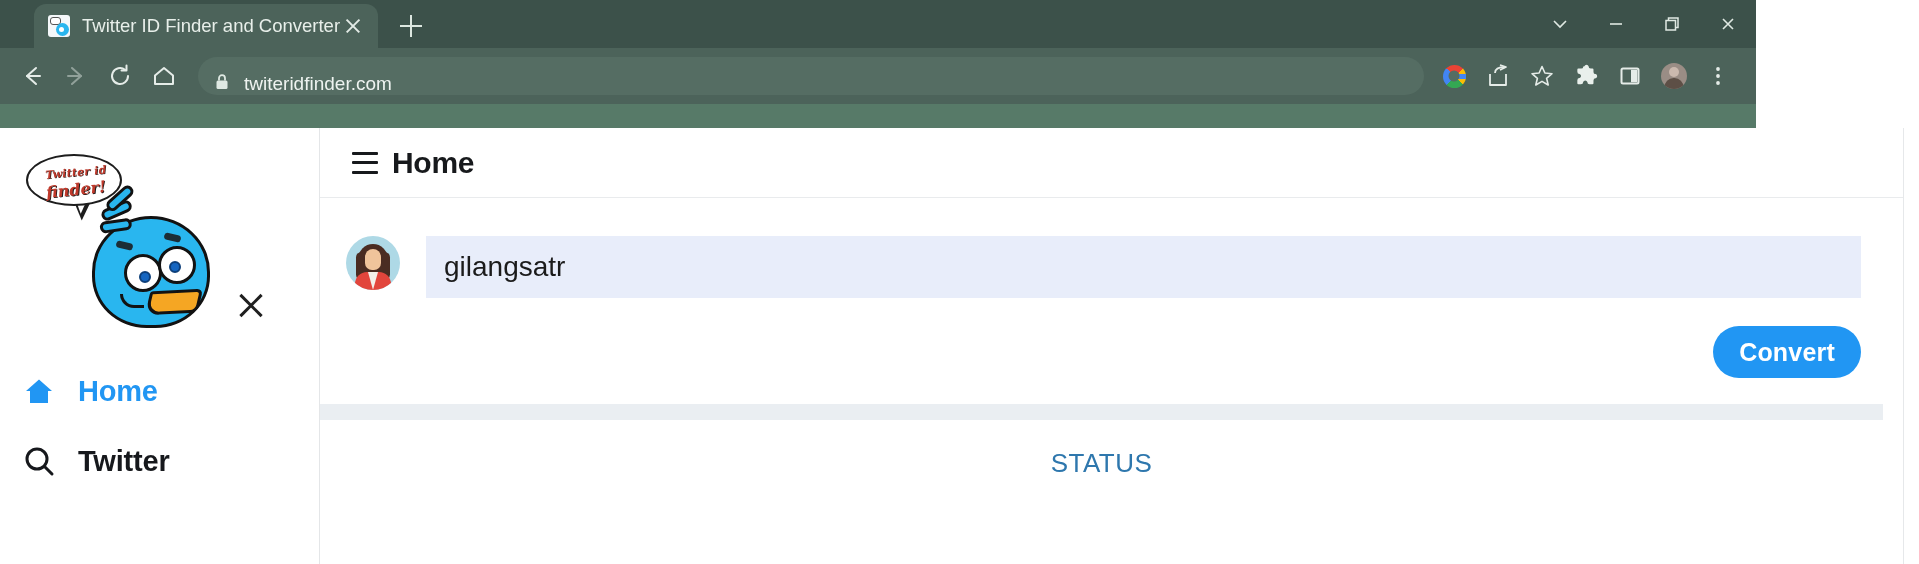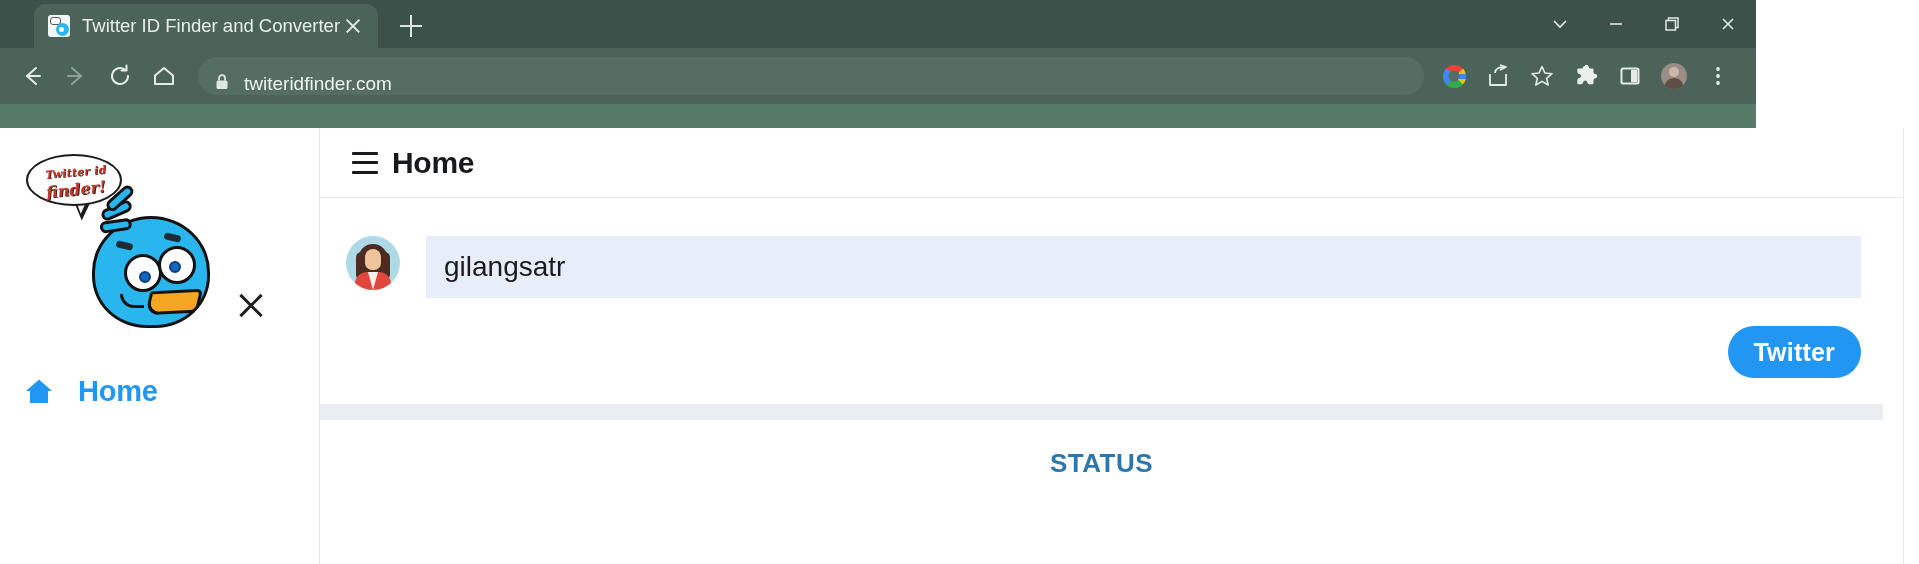--- a/index.html
+++ b/index.html
@@ -507,21 +507,21 @@
     margin-right: 36px;
     height: 16px;
     background: #eaeef2;
   }
 
   .status-label {
     margin-top: 28px;
     text-align: center;
     padding-right: 36px;
     font-size: 26px;
-    font-weight: bold;
+    font-weight: normal;
     color: #2e77ad;
     letter-spacing: .5px;
   }
 
   .scroll-track {
     position: absolute;
     right: 0; top: 0;
     width: 16px; height: 436px;
     background: #ffffff;
     border-left: 1px solid #e6e8ea;
@@ -703,20 +703,29 @@
 
         <div class="nav-item active">
           <span class="nav-icon">
             <svg width="34" height="34" viewBox="0 0 34 34">
               <path d="M4 17 L17 5.5 L30 17 H26 V29 H8 V17 Z" fill="#2196f3"></path>
             </svg>
           </span>
           <span class="nav-label">Home</span>
         </div>
 
+        <div class="nav-item">
+          <span class="nav-icon">
+            <svg width="34" height="34" viewBox="0 0 34 34">
+              <circle cx="15" cy="15" r="10" stroke="#16181c" stroke-width="3" fill="none"></circle>
+              <path d="M22.5 22.5 L30 30" stroke="#16181c" stroke-width="3" stroke-linecap="round"></path>
+            </svg>
+          </span>
+          <span class="nav-label">Twitter</span>
+        </div>
       </div>
     </div>
 
     <div class="content">
 
       <div class="content-header">
         <div class="hamburger">
           <span></span>
             <span></span>
             <span></span>
@@ -730,21 +739,21 @@
           <div class="av-hair-l"></div>
           <div class="av-hair-r"></div>
           <div class="av-face"></div>
           <div class="av-body"></div>
           <div class="av-collar"></div>
         </div>
         <input class="text-input" type="text" value="gilangsatr" style="">
       </div>
 
       <div class="convert-row">
-        <button class="convert-btn">Twitter</button>
+        <button class="convert-btn">Convert</button>
       </div>
 
       <div class="divider"></div>
 
       <div class="status-label">STATUS</div>
 
       <div class="scroll-track">
         <div class="scroll-thumb"></div>
       </div>
     </div>

